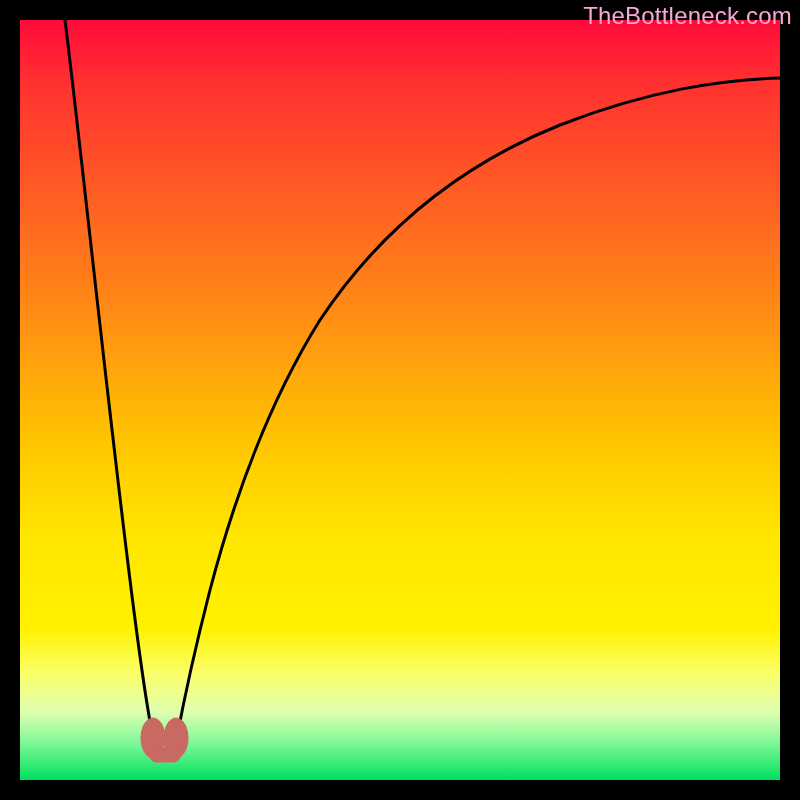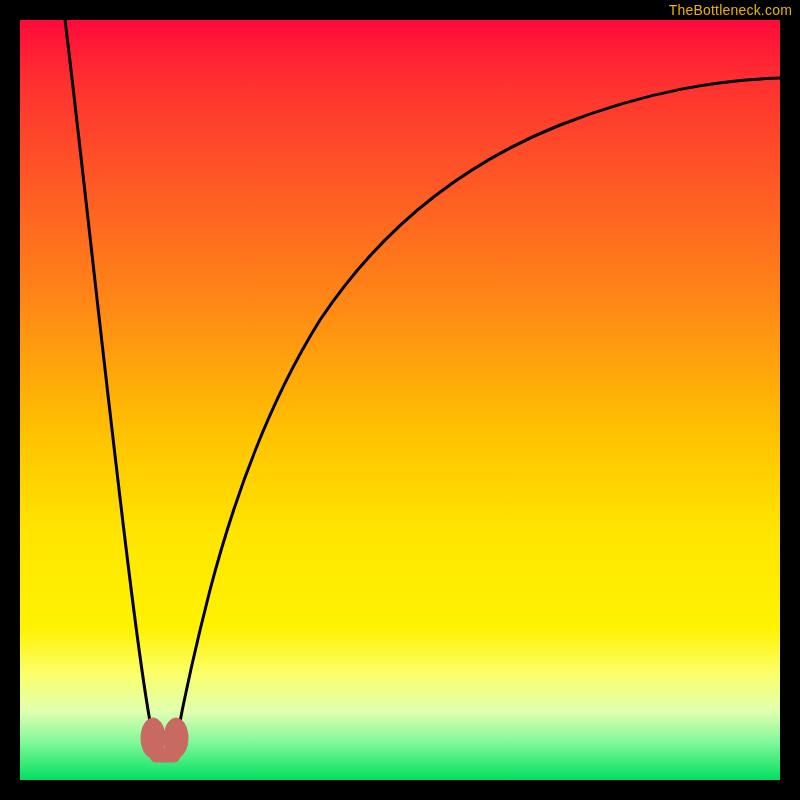--- a/index.html
+++ b/index.html
@@ -36,22 +36,22 @@
       #e0ffb0 91%,
       #82f89a 95%,
       #00e060 100%
     );
   }
   .watermark {
     position: absolute;
     top: 2px;
     right: 8px;
     font-family: Arial, Helvetica, sans-serif;
-    font-size: 14px;
-    color: #eab308;
+    font-size: 24px;
+    color: #f9a8d4;
     letter-spacing: 0.2px;
     user-select: none;
   }
   svg.curves {
     position: absolute;
     left: 0;
     top: 0;
     width: 760px;
     height: 760px;
   }

